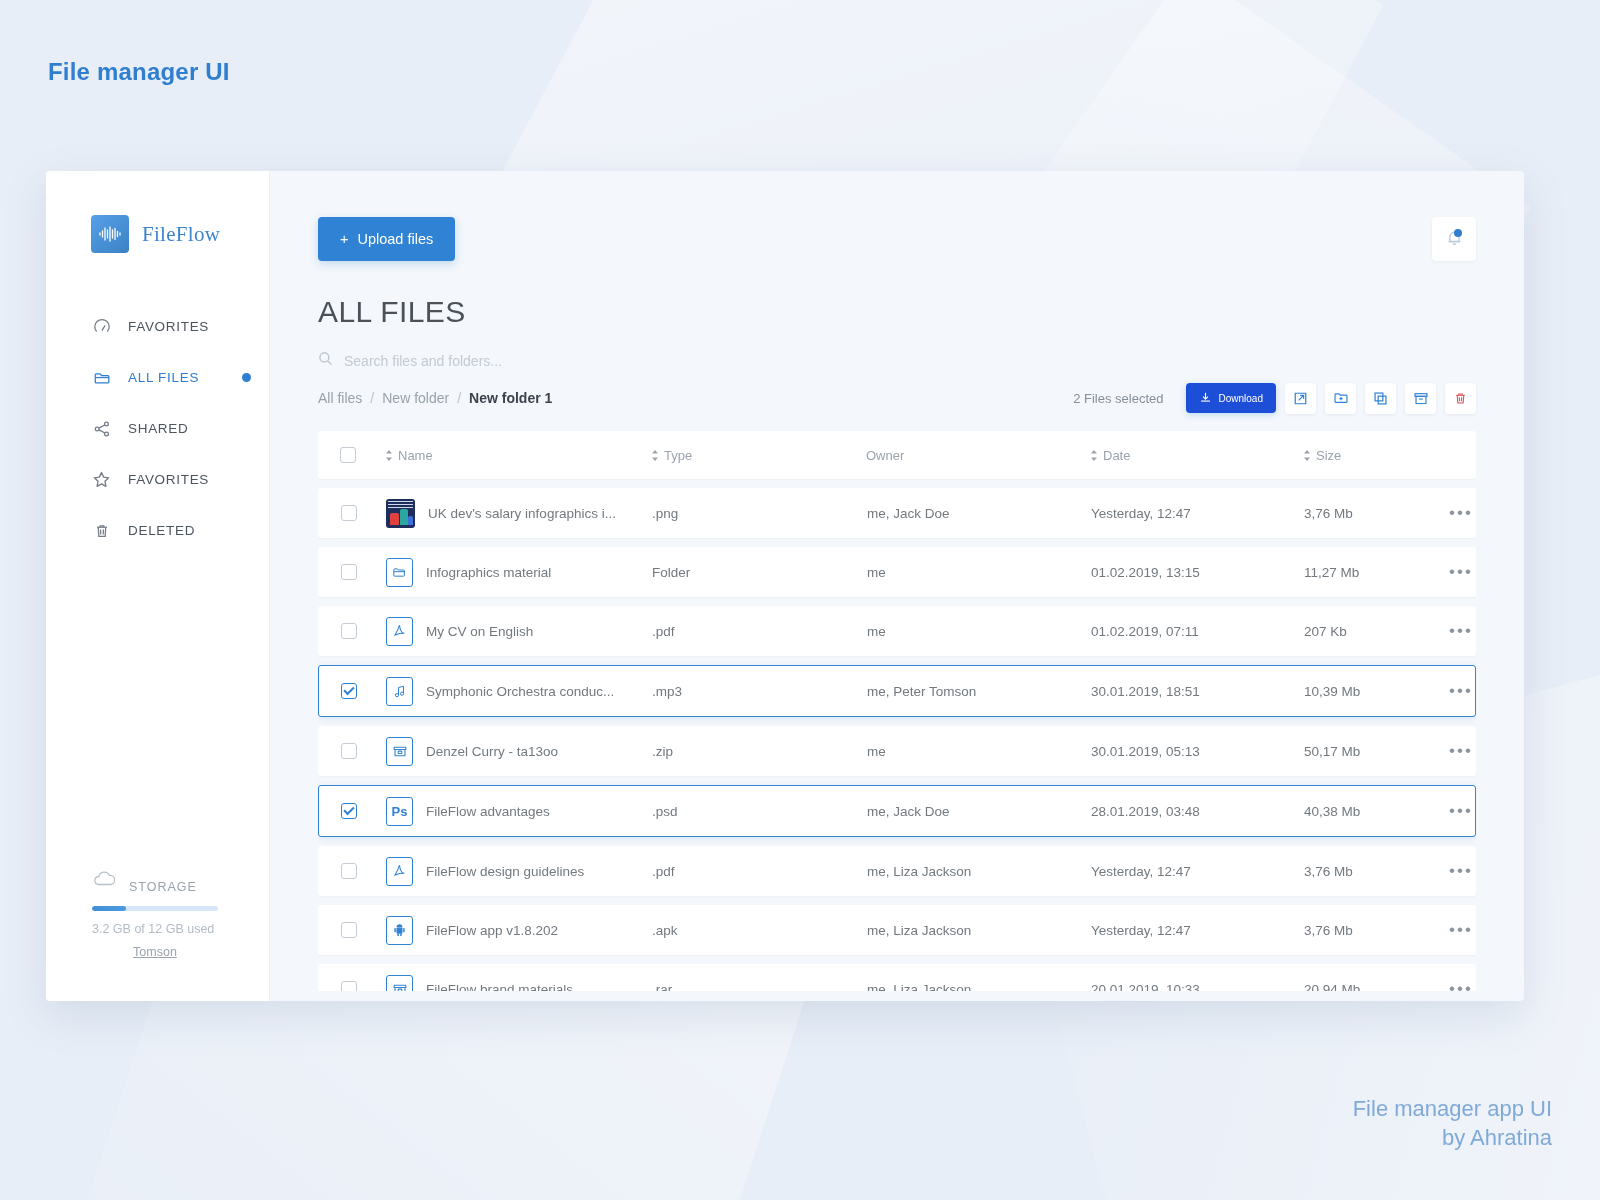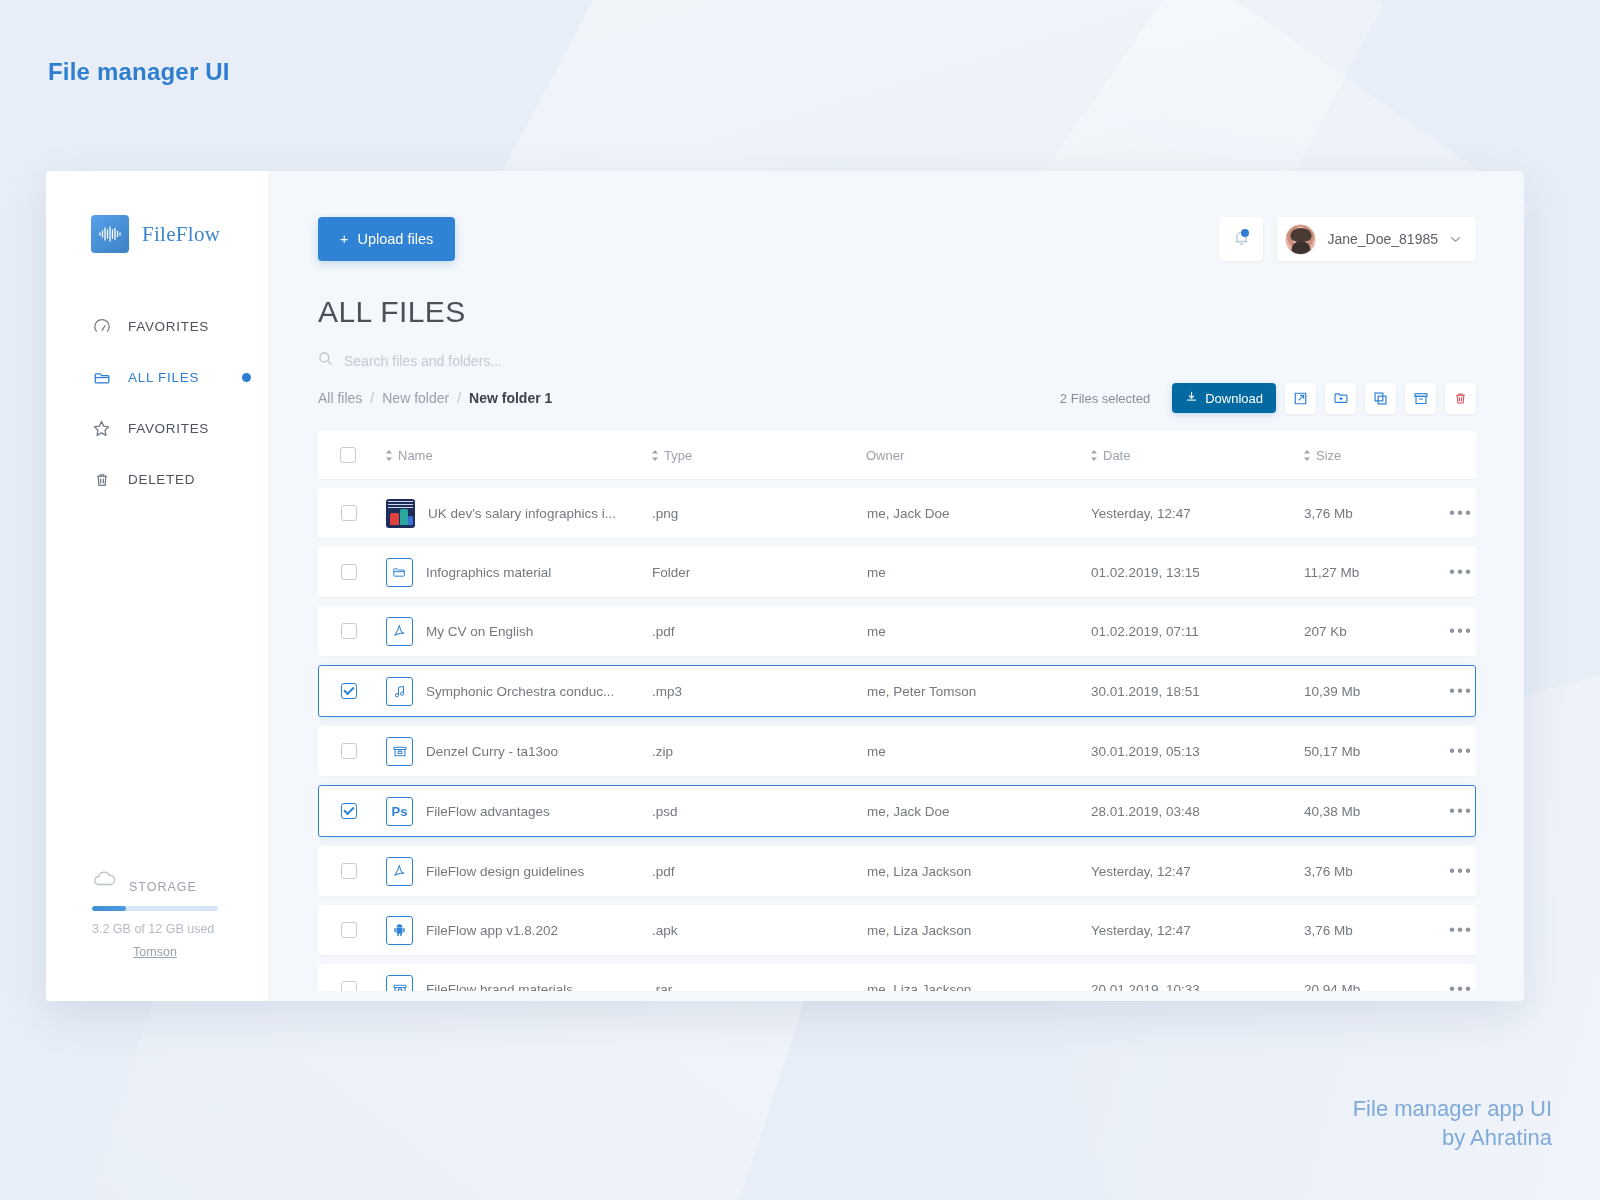--- a/index.html
+++ b/index.html
@@ -264,27 +264,27 @@
     height: 32px;
   }
   .breadcrumb { display: flex; align-items: center; gap: 8px; font-size: 14px; }
   .crumb { color: #98a1ab; cursor: pointer; }
   .crumb.current { color: #3c434c; font-weight: bold; cursor: default; }
   .crumb-sep { color: #bcc4cd; }
 
   .actions { display: flex; align-items: center; gap: 9px; }
   .sel-count { font-size: 13px; color: #868e98; margin-right: 13px; }
   .download-btn {
-    background: #0369a1;
+    background: #1d4ed8;
     color: #fff;
     border: none;
     height: 30px;
     border-radius: 4px;
     padding: 14px 13px;
-    font-size: 13px;
+    font-size: 10px;
     display: flex; align-items: center; gap: 7px;
     cursor: pointer;
     font-family: "Liberation Sans", sans-serif;
     box-shadow: 0 2px 6px rgba(48,131,212,.25);
   }
   .icon-btn {
     width: 31px; height: 31px;
     background: #fff;
     border-radius: 4px;
     display: flex; align-items: center; justify-content: center;
@@ -440,20 +440,32 @@
         <span class="nav-icon">
           <svg width="18" height="18" viewBox="0 0 20 20" fill="none" stroke="currentColor" stroke-width="1.4">
             <path d="M2.5 6.5a1 1 0 0 1 1-1H8l1.6 1.8h7a1 1 0 0 1 1 1v6.2a1 1 0 0 1-1 1h-13a1 1 0 0 1-1-1z"></path>
             <line x1="3" y1="9.5" x2="17.4" y2="9.5"></line>
           </svg>
         </span>
         <span class="nav-label">ALL FILES</span>
         <span class="nav-dot"></span>
       </div>
 
+      <div class="nav-item">
+        <span class="nav-icon">
+          <svg width="18" height="18" viewBox="0 0 20 20" fill="none" stroke="currentColor" stroke-width="1.4">
+            <circle cx="15" cy="4.5" r="2.1"></circle>
+              <circle cx="15" cy="15.5" r="2.1"></circle>
+              <circle cx="4.7" cy="10" r="2.1"></circle>
+            <line x1="6.6" y1="9" x2="13.2" y2="5.5"></line>
+            <line x1="6.6" y1="11" x2="13.2" y2="14.5"></line>
+          </svg>
+        </span>
+        <span class="nav-label">SHARED</span>
+      </div>
 
       <div class="nav-item">
         <span class="nav-icon">
           <svg width="19" height="19" viewBox="0 0 20 20" fill="none" stroke="currentColor" stroke-width="1.4" stroke-linejoin="round">
             <path d="M10 2.6l2.3 4.9 5.2.7-3.8 3.7.95 5.3L10 14.6l-4.65 2.6.95-5.3L2.5 8.2l5.2-.7z"></path>
           </svg>
         </span>
         <span class="nav-label">FAVORITES</span>
       </div>
 
@@ -501,29 +513,20 @@
           <span>
             <svg width="19" height="19" viewBox="0 0 20 20" fill="none" stroke="#b9c9dc" stroke-width="1.4">
               <path d="M5.2 14.2V9.3a4.8 4.8 0 0 1 9.6 0v4.9z"></path>
               <line x1="3.7" y1="14.3" x2="16.3" y2="14.3"></line>
               <path d="M8.6 16.2a1.5 1.5 0 0 0 2.8 0"></path>
             </svg>
           </span>
           <span class="bell-dot"></span>
         </div>
 
-        <div class="user-chip">
-          <div class="avatar"></div>
-          <span class="user-name">Jane_Doe_81985</span>
-          <span class="chev">
-            <svg width="11" height="7" viewBox="0 0 11 7" fill="none" stroke="#9aa3ae" stroke-width="1.3">
-                <path d="M1 1.3l4.5 4 4.5-4"></path>
-              </svg>
-          </span>
-        </div>
       </div>
     </div>
 
     <div class="page-title">ALL FILES</div>
 
     <div class="search-row">
       <span>
         <svg width="15" height="15" viewBox="0 0 16 16" fill="none" stroke="#b6bec7" stroke-width="1.3">
           <circle cx="6.8" cy="6.8" r="4.8"></circle>
             <line x1="10.4" y1="10.6" x2="14.4" y2="14.6"></line>

